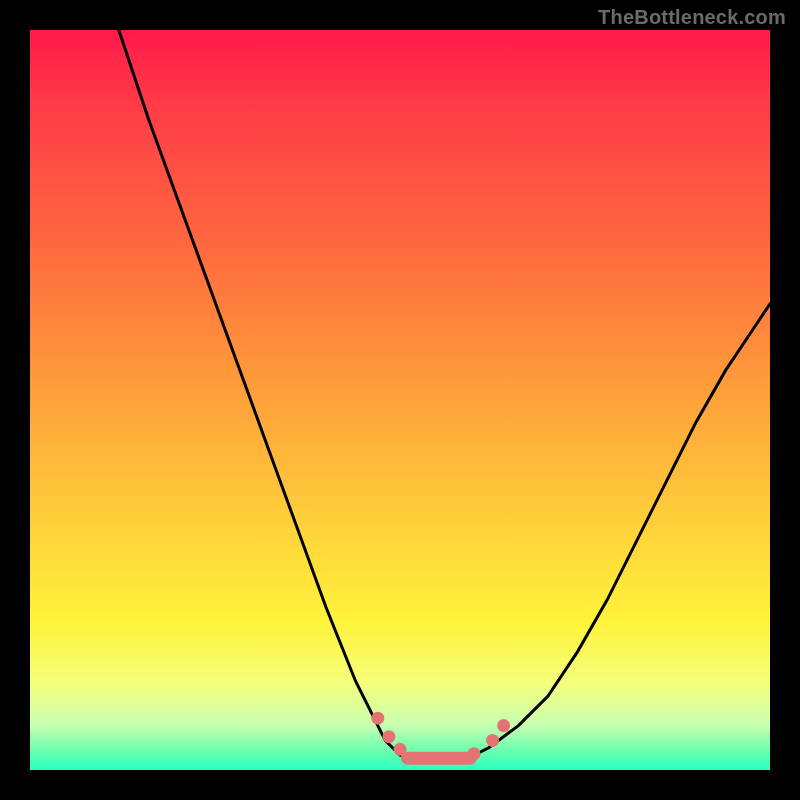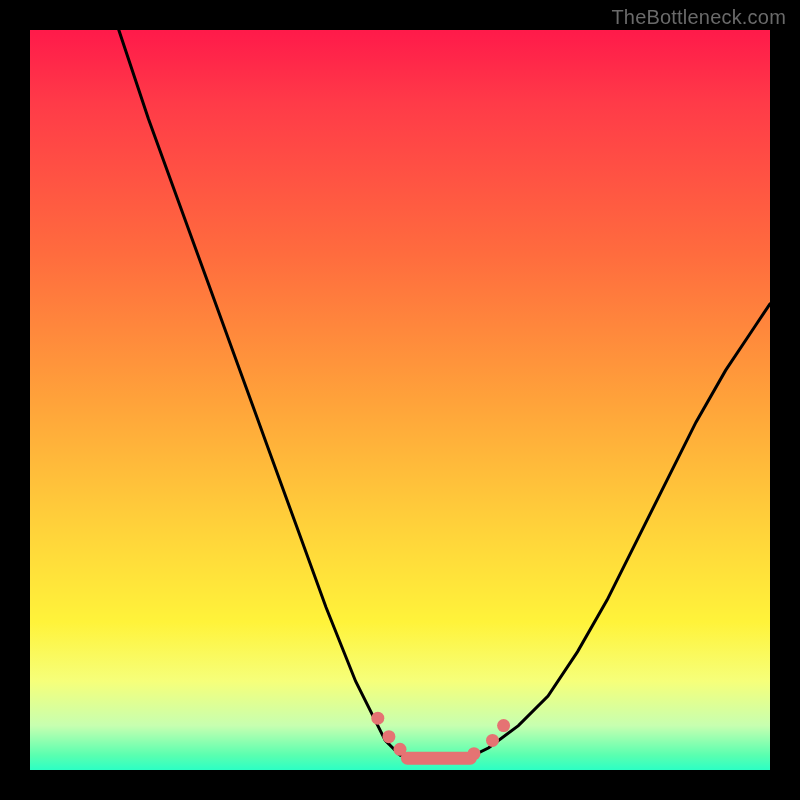--- a/index.html
+++ b/index.html
@@ -39,21 +39,21 @@
       #5affb0 98%,
       #2cffc4 100%
     );
   }
   .attribution {
     position: absolute;
     top: 6px;
     right: 14px;
     color: #6a6a6a;
     font-size: 20px;
-    font-weight: 400;
+    font-weight: 700;
     letter-spacing: 0.2px;
     user-select: none;
   }
   svg.curve {
     position: absolute;
     left: 0;
     top: 0;
     width: 740px;
     height: 740px;
     overflow: visible;

